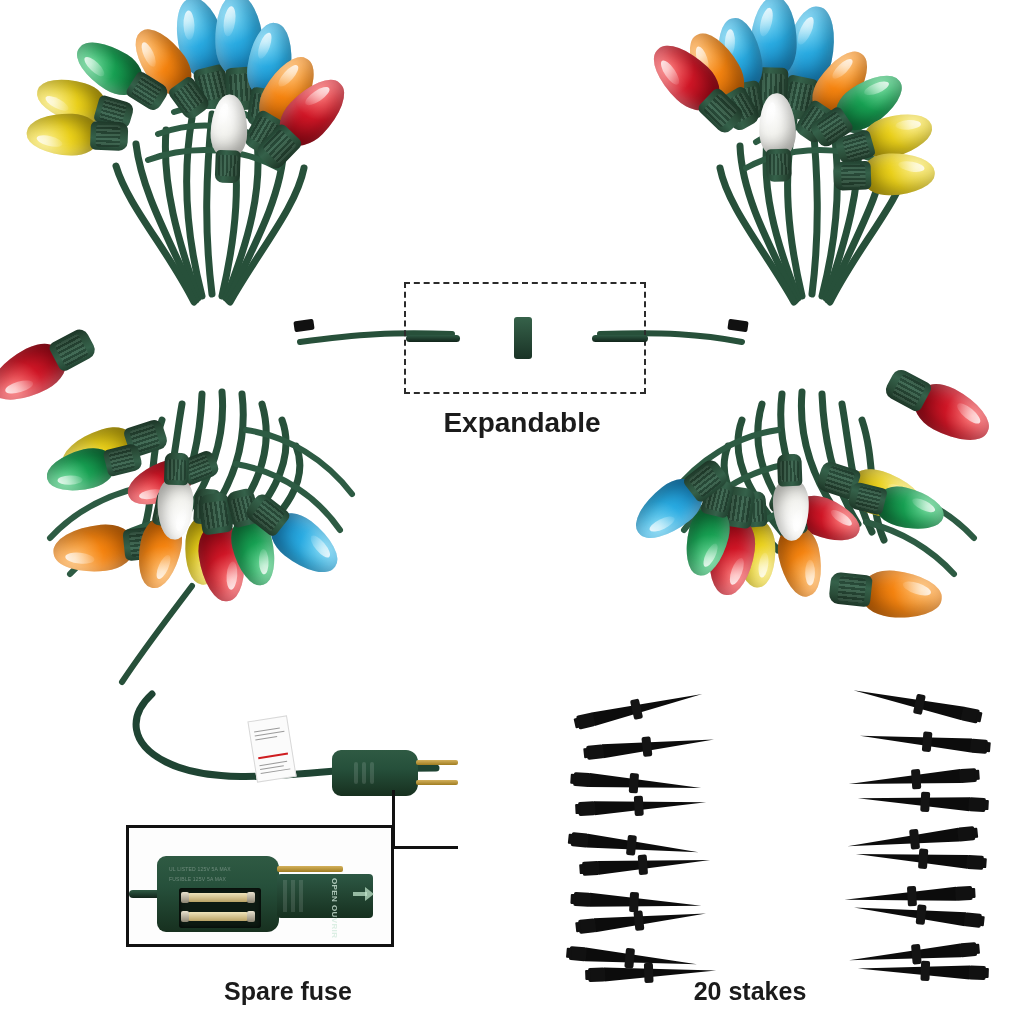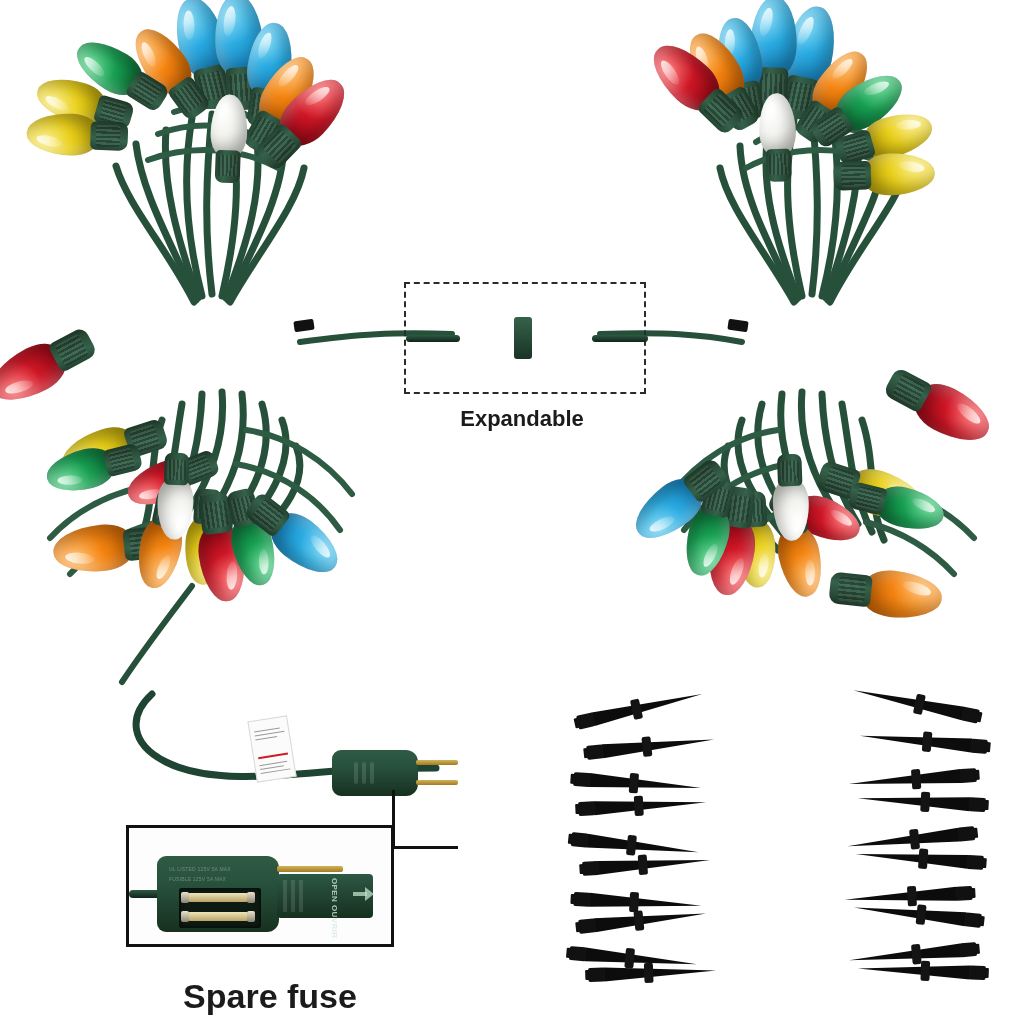--- a/index.html
+++ b/index.html
@@ -38,22 +38,22 @@
     margin-top: 7px; font-weight: bold; font-size: 31px;
     letter-spacing: 0.5px; color: #111;
     font-family: "Liberation Sans", sans-serif;
   }
 
   
   .callout-text {
     font-weight: bold; color: #1b1b1b;
     text-align: center; line-height: 1.28;
   }
-  .expandable-label { left: 372px; top: 405px; width: 300px; font-size: 22px; text-align: center; }
-  .sparefuse-label  { left: 130px; top: 975px; width: 280px; font-size: 34px; }
+  .expandable-label { left: 372px; top: 405px; width: 300px; font-size: 28px; text-align: center; }
+  .sparefuse-label  { left: 148px; top: 975px; width: 280px; font-size: 25px; }
   .stakes-label     { left: 610px; top: 975px; width: 280px; font-size: 25px; }
 
   
   .dashed-box {
     left: 404px; top: 282px; width: 242px; height: 112px;
     border: 2.5px dashed #2b2b2b; background: transparent;
   }
   .solid-box {
     left: 126px; top: 825px; width: 268px; height: 122px;
     border: 3px solid #111; background: #fdfdfd;
@@ -655,14 +655,15 @@
           <div class="clip"></div>
         </div>
         <div class="stake" style="left: 418px; top: 260px; transform: rotate(2deg) scaleX(-1);">
           <div class="spike"></div>
           <div class="head"></div>
           <div class="clip"></div>
         </div>
       </div>
   </div>
 
+  <div class="abs callout-text stakes-label">20 stakes</div>
 
 </div>
 
 </body></html>

